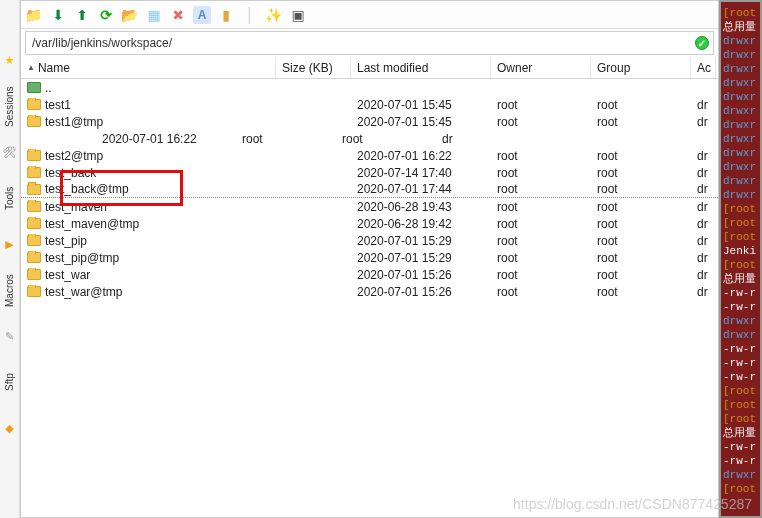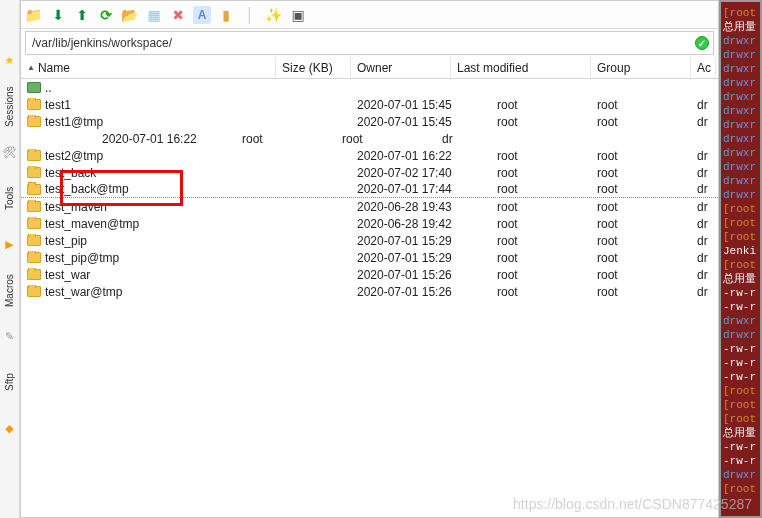--- a/index.html
+++ b/index.html
@@ -183,22 +183,22 @@
     </div>
 
     <div class="filelist">
       <div class="highlight-box"></div>
       <div class="header-row">
         <div class="header-cell col-name">
             <span class="sort-arrow">▲</span>
             <span>Name</span>
           </div>
         <div class="header-cell col-size">Size (KB)</div>
+        <div class="header-cell col-lm">Last modified</div>
         <div class="header-cell col-owner">Owner</div>
-        <div class="header-cell col-lm">Last modified</div>
         <div class="header-cell col-group">Group</div>
         <div class="header-cell col-acc">Ac</div>
       </div>
 
       <div class="row">
         <div class="cell col-name">
             <span class="folder-green"></span>
             <span>..</span>
           </div>
       </div>
@@ -243,21 +243,21 @@
             <div class="cell col-owner">root</div>
             <div class="cell col-group">root</div>
             <div class="cell col-acc">dr</div>
           </div>
           <div class="row">
             <div class="cell col-name">
               <span class="folder-icon"></span>
               <span>test_back</span>
             </div>
             <div class="cell col-size"></div>
-            <div class="cell col-lm">2020-07-02 17:40</div>
+            <div class="cell col-lm">2020-07-14 17:40</div>
             <div class="cell col-owner">root</div>
             <div class="cell col-group">root</div>
             <div class="cell col-acc">dr</div>
           </div>
           <div class="row dotted">
             <div class="cell col-name">
               <span class="folder-icon"></span>
               <span>test_back@tmp</span>
             </div>
             <div class="cell col-size"></div>

